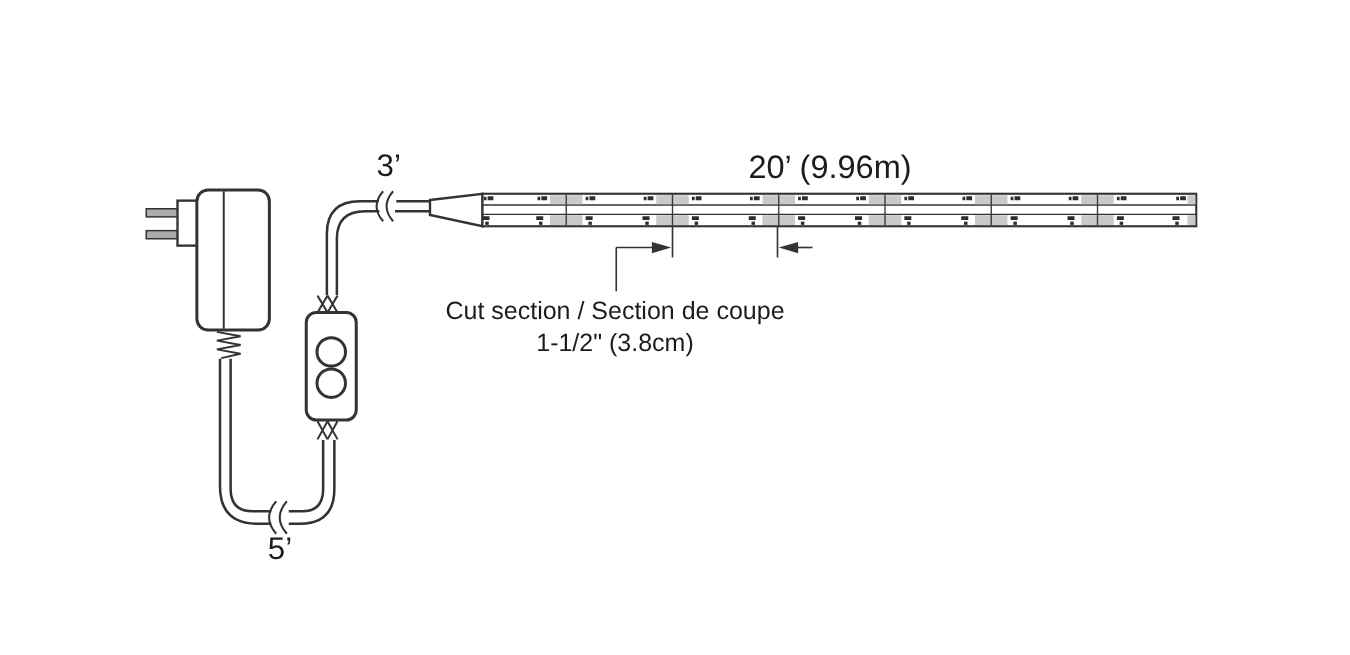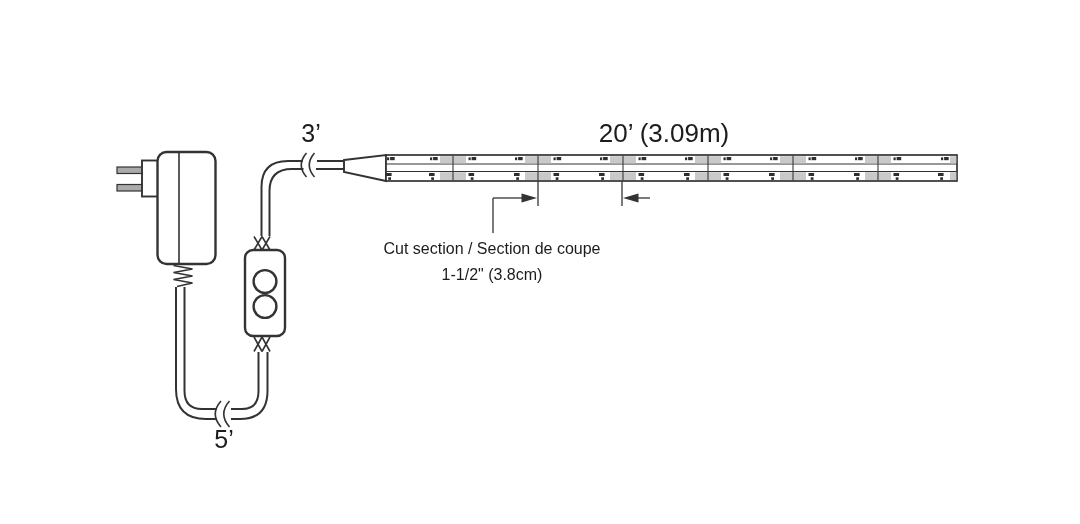--- a/index.html
+++ b/index.html
@@ -11,21 +11,21 @@
     width:1080px;height:524px;background:var(--background);
     font-family:"Liberation Sans",sans-serif;color:var(--text);
     overflow:hidden;
   }
   .canvas{position:relative;width:1080px;height:524px;background:var(--background);}
   .canvas svg{position:absolute;left:0;top:0;}
   .lbl{position:absolute;text-align:center;color:var(--text);line-height:1.1;white-space:nowrap;}
   .lbl-3ft{left:281px;top:120px;width:60px;font-size:25px;}
   .lbl-20ft{left:564px;top:119px;width:200px;font-size:26px;}
   .lbl-5ft{left:194px;top:426px;width:60px;font-size:25px;}
-  .cut-block{left:332px;top:236px;width:320px;font-size:16px;line-height:26px;}
+  .cut-block{left:332px;top:236px;width:320px;font-size:20px;line-height:26px;}
   
   .outline{fill:#ffffff;stroke:var(--line);stroke-width:2.4;}
   .outline-thin{fill:#ffffff;stroke:var(--line);stroke-width:1.9;}
   .wire{fill:none;stroke:var(--line);stroke-width:2;}
   .wire-lt{fill:none;stroke:var(--line);stroke-width:1.6;}
   .thin{fill:none;stroke:var(--line);stroke-width:1.3;}
   .hairline{fill:none;stroke:var(--line);stroke-width:1.1;}
   .pad{fill:var(--pad);stroke:none;}
   .gl{fill:var(--glyph);stroke:none;}
   .cutline{stroke:#3a3a3a;stroke-width:1.1;}
@@ -121,20 +121,20 @@
       <line x1="622" y1="181" x2="622" y2="206" class="thin"></line>
       <line x1="493" y1="198" x2="523" y2="198" class="thin"></line>
       <polygon points="537,198 521.5,193.5 521.5,202.5" class="arrowhead"></polygon>
       <polygon points="623,198 638.5,193.5 638.5,202.5" class="arrowhead"></polygon>
       <line x1="638" y1="198" x2="650" y2="198" class="thin"></line>
       <line x1="493" y1="198" x2="493" y2="233" class="thin"></line>
     </g>
   </svg>
 
   <div class="lbl lbl-3ft">3’</div>
-  <div class="lbl lbl-20ft">20’ (3.09m)</div>
+  <div class="lbl lbl-20ft">20’ (9.96m)</div>
   <div class="lbl cut-block">
     <div>Cut section / Section de coupe</div>
     <div>1-1/2" (3.8cm)</div>
   </div>
   <div class="lbl lbl-5ft">5’</div>
 
 </div>
 
 </body></html>

